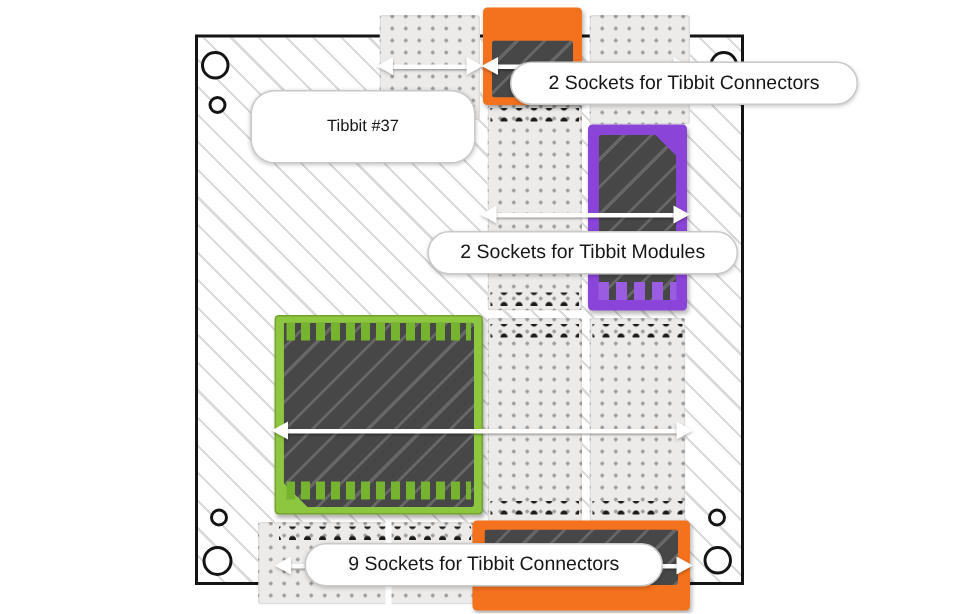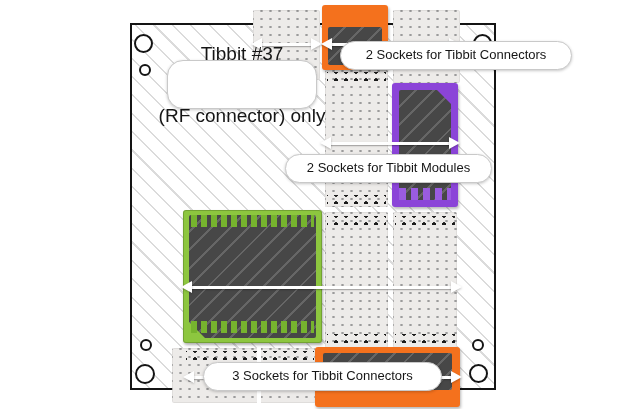--- a/index.html
+++ b/index.html
@@ -52,21 +52,21 @@
   .arrow .head.l{left:-2px;border-top:6.5px solid transparent;border-bottom:6.5px solid transparent;border-right:11px solid #fff;}
   .arrow .head.r{right:-2px;border-top:6.5px solid transparent;border-bottom:6.5px solid transparent;border-left:11px solid #fff;}
 
   
   .bubble{
     position:absolute;background:#fff;border:1px solid #c9c9c9;border-radius:16px;
     box-shadow:0 1px 3px rgba(0,0,0,.22);
     display:flex;flex-direction:column;align-items:center;justify-content:center;
     font-size:13px;color:#151515;line-height:1.25;text-align:center;white-space:nowrap;
   }
-  .bubble.two-line{font-size:19px;gap:38px;}
+  .bubble.two-line{font-size:11px;gap:38px;}
 </style>
 </head>
 <body>
 
 <div id="stage">
 
   <div class="board"></div>
 
   <div class="strip" style="left:253px;top:10px;width:67px;height:70px;">
     <div class="dots-lg" style="left:2px;right:2px;top:60px;"></div>
@@ -140,25 +140,24 @@
       <div class="head r"></div>
   </div>
   <div class="arrow" style="left:185px;top:375.5px;width:275px;">
     <div class="shaft"></div>
       <div class="head l"></div>
       <div class="head r"></div>
   </div>
 
   <div class="bubble two-line" style="left:167px;top:60px;width:148px;height:47px;">
     <span>Tibbit #37</span>
-    <span>(RF connector) only</span>
   </div>
   <div class="bubble" style="left:340px;top:41px;width:230px;height:27px;">
     <span>2 Sockets for Tibbit Connectors</span>
   </div>
   <div class="bubble" style="left:285px;top:154px;width:205px;height:27px;justify-content:center;">
     <span>2 Sockets for Tibbit Modules</span>
   </div>
   <div class="bubble" style="left:203px;top:362px;width:237px;height:27px;">
-    <span>3 Sockets for Tibbit Connectors</span>
+    <span>9 Sockets for Tibbit Connectors</span>
   </div>
 
 </div>
 
 </body></html>

